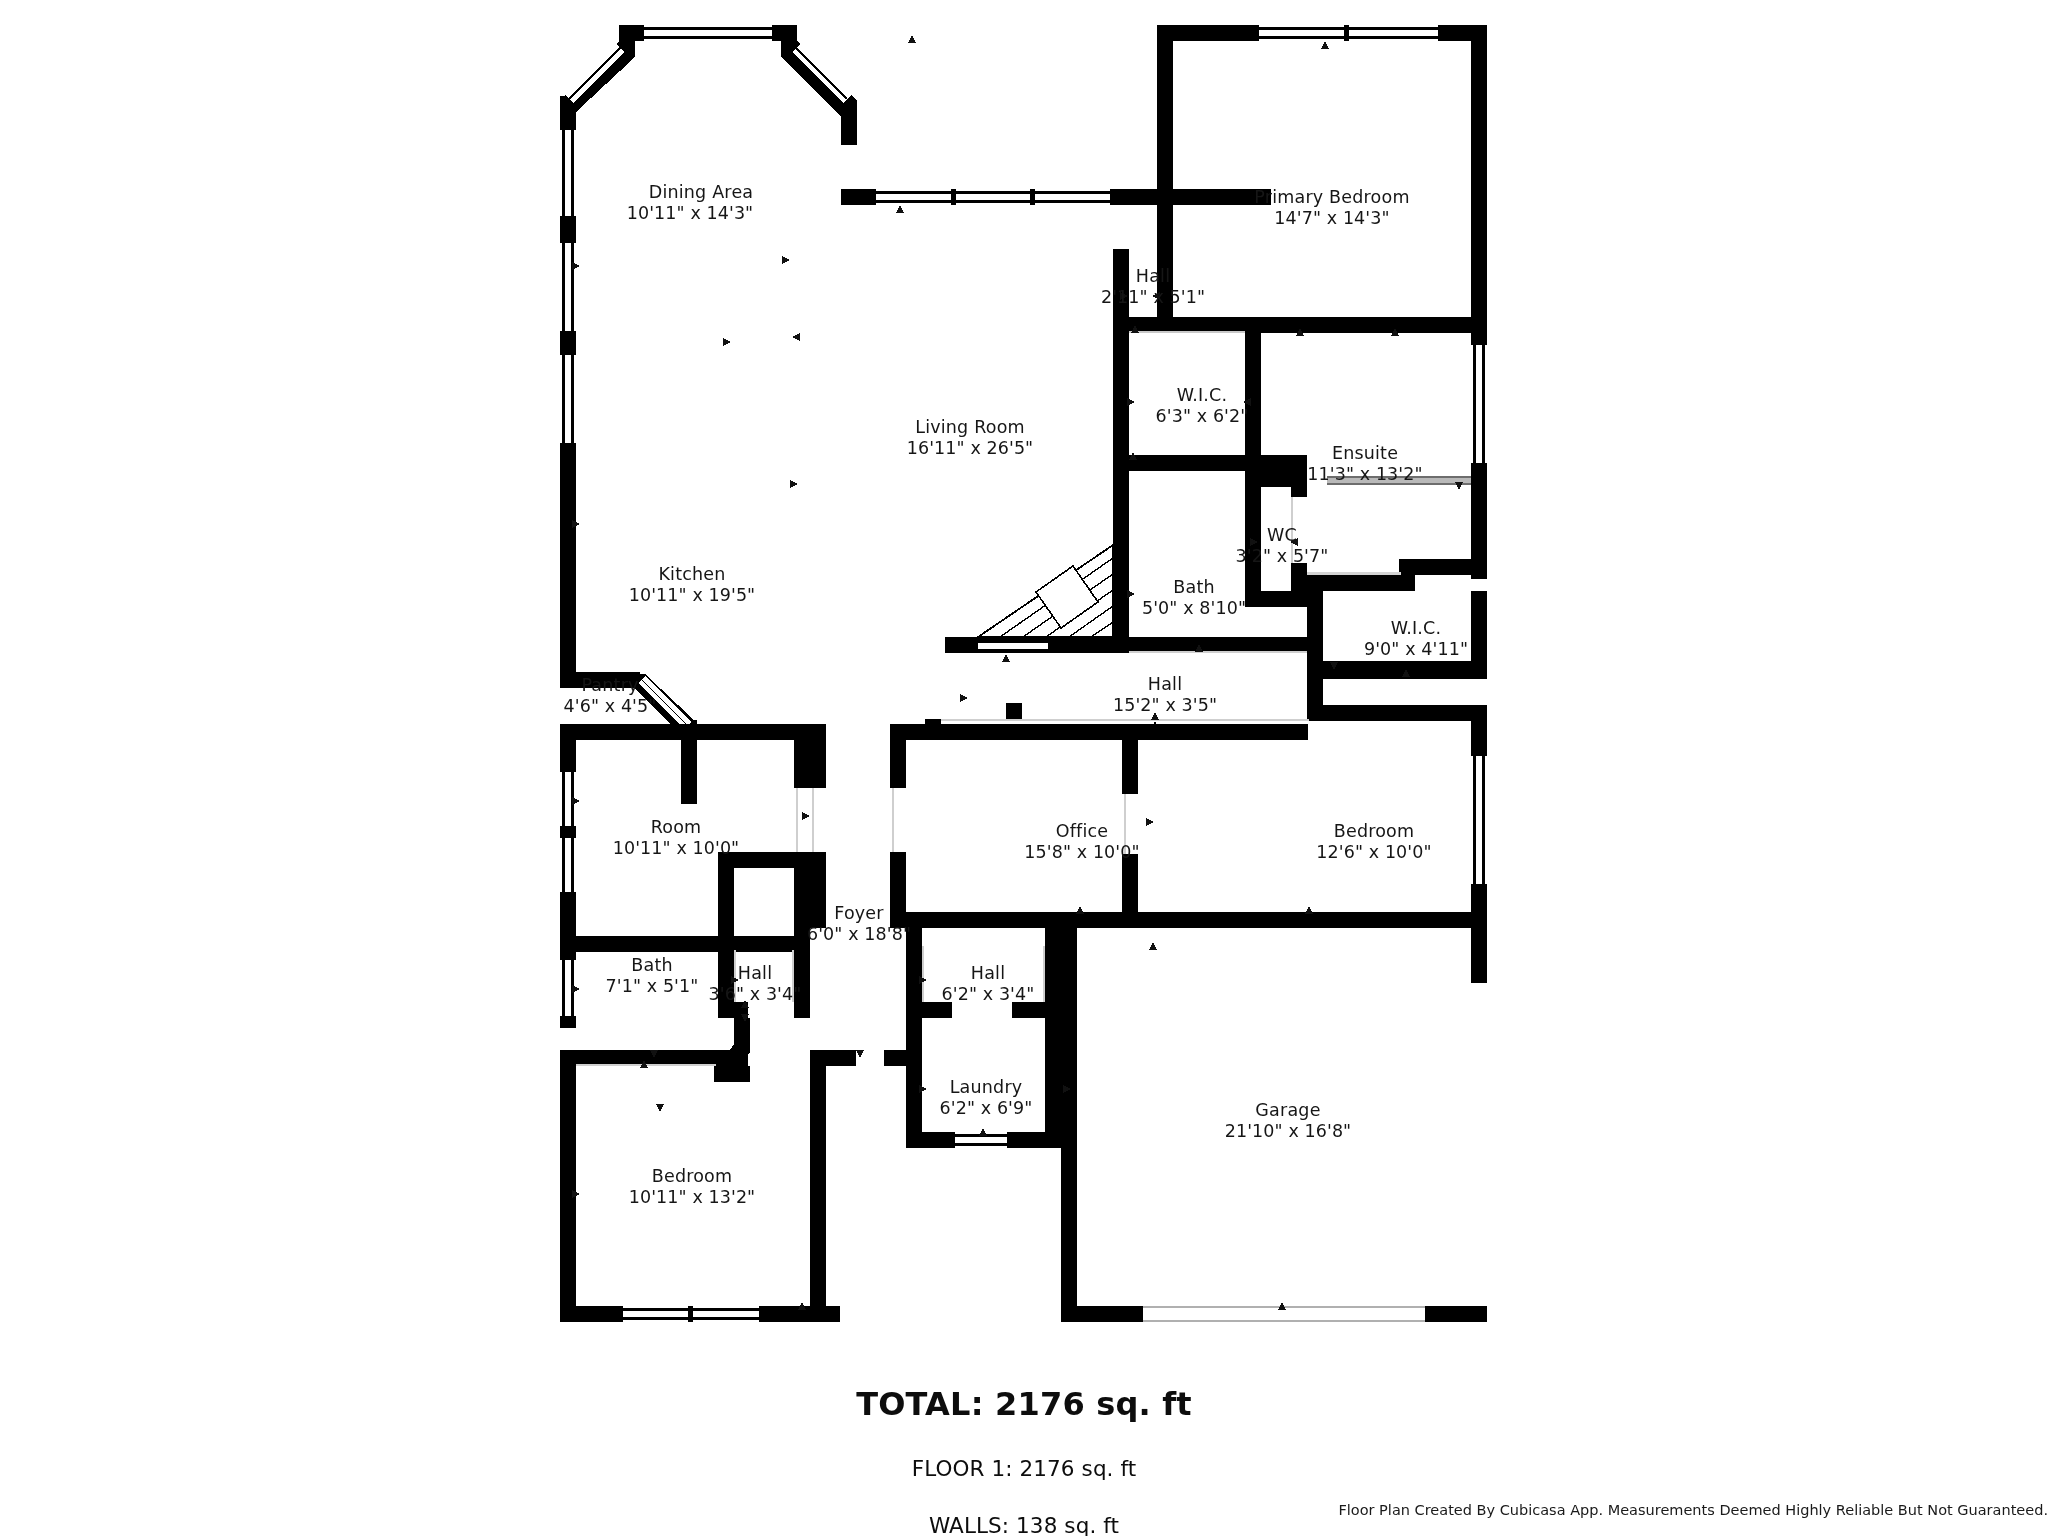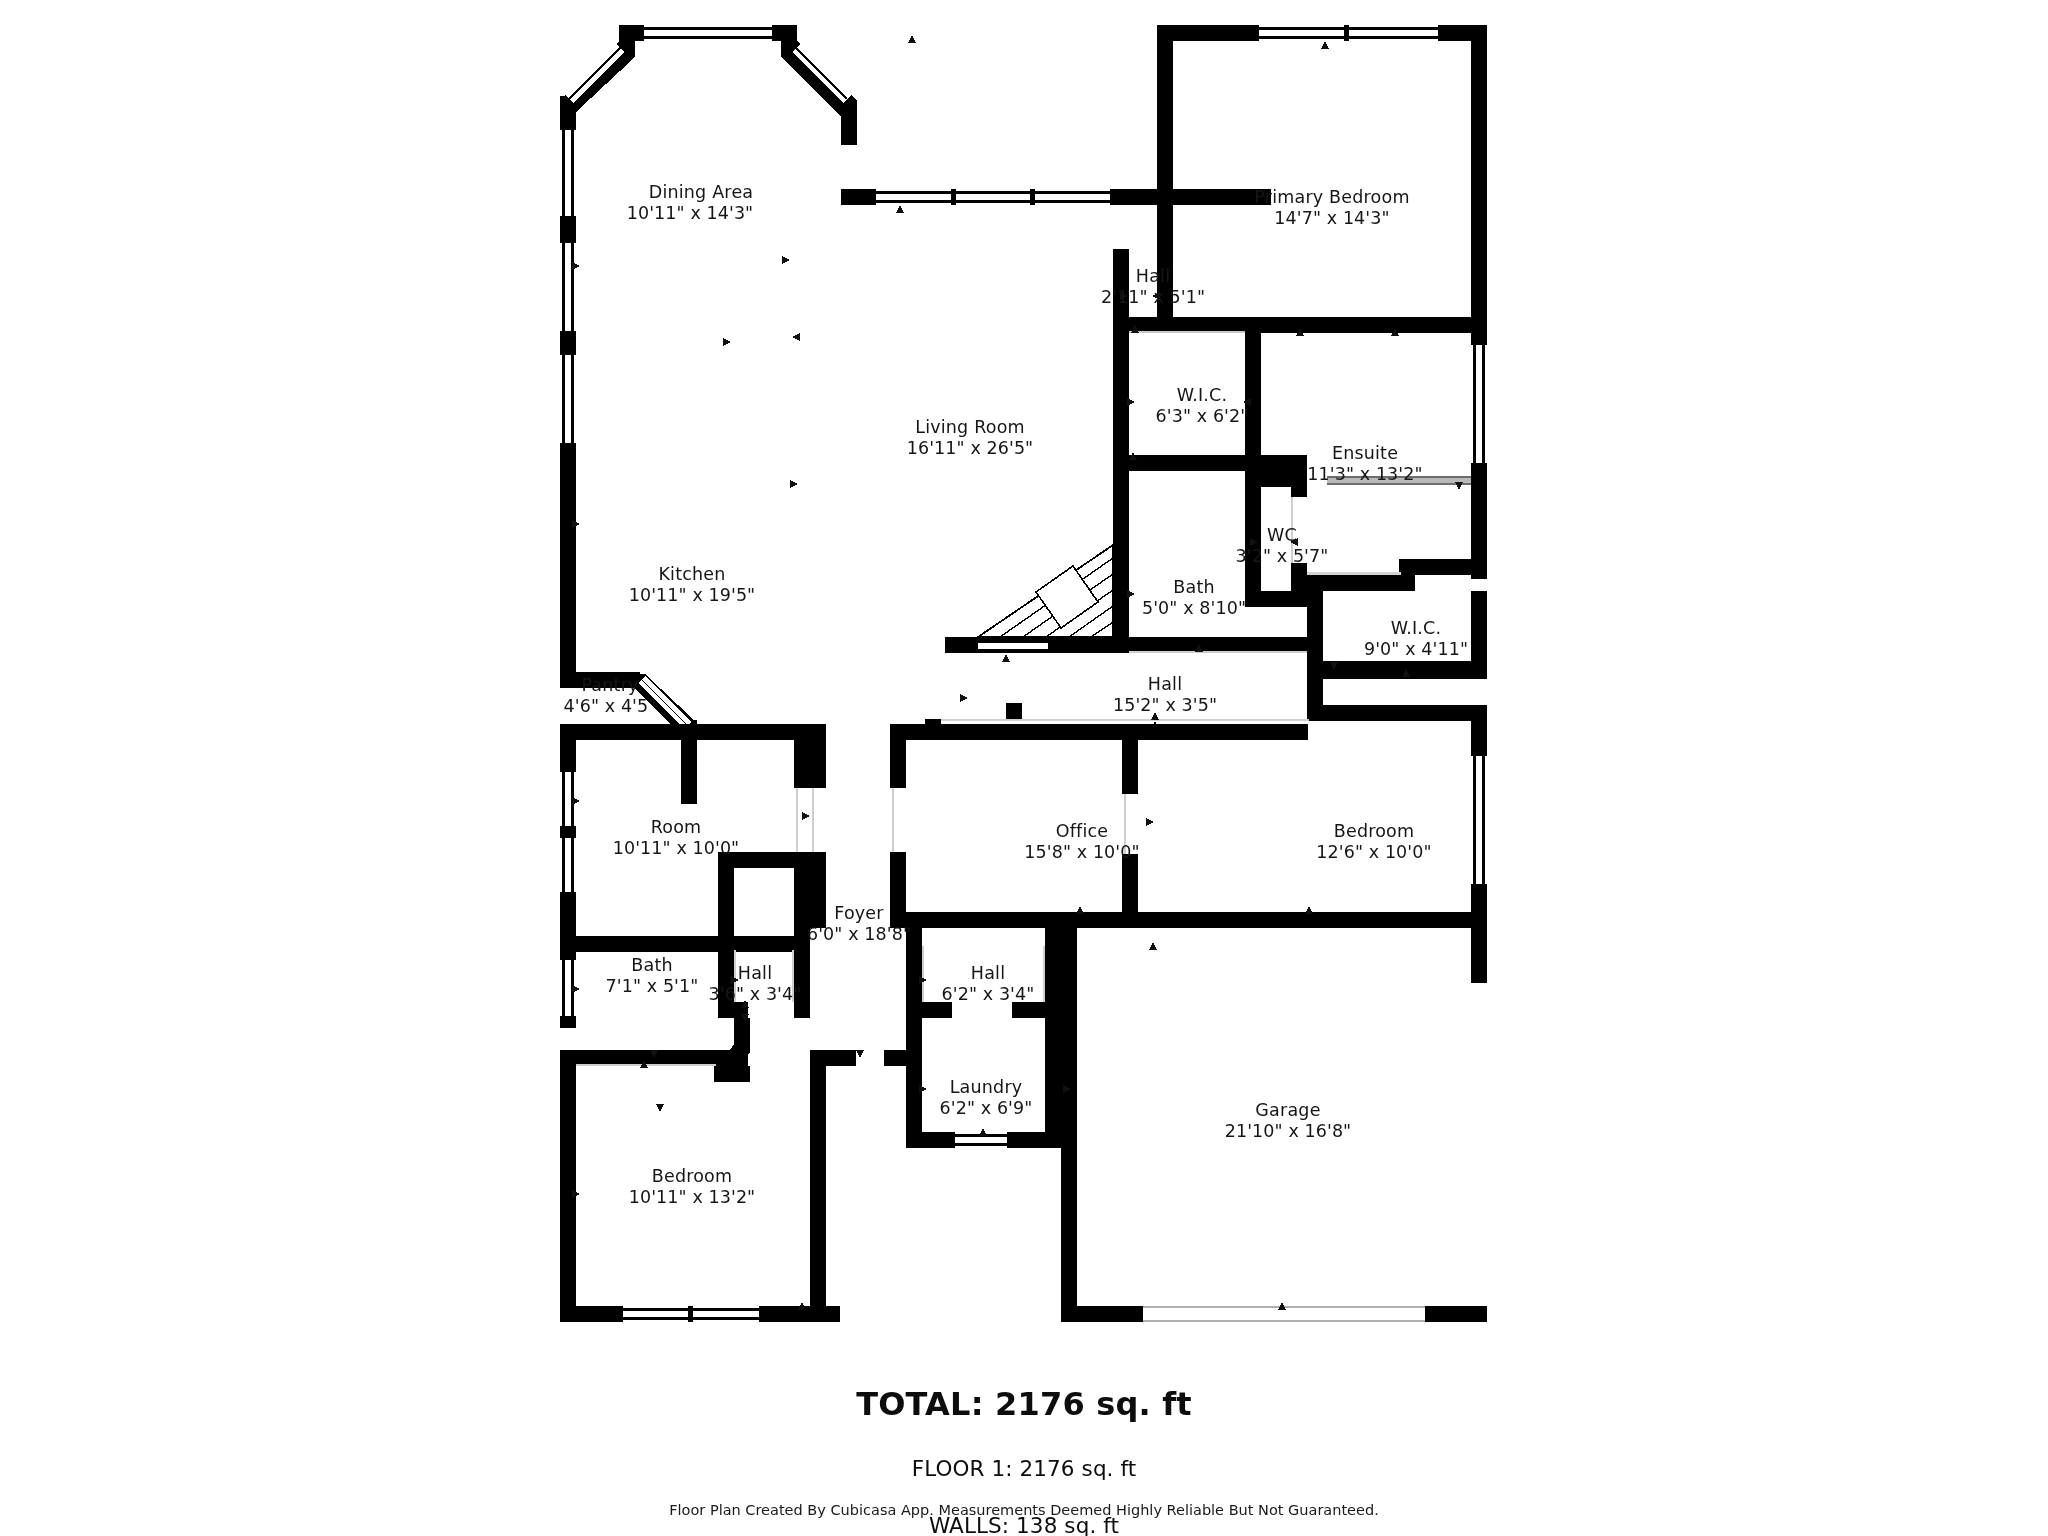--- a/index.html
+++ b/index.html
@@ -66,21 +66,21 @@
     font-size: 21.5px;
     letter-spacing: 0.1px;
     line-height: 1.36;
     margin-top: 28px;
   }
   #disclaimer {
     position: absolute;
     left: 0;
     top: 1502px;
     width: 2048px;
-    text-align: center;
+    text-align: right;
     font-size: 14.5px;
     color: #1a1a1a;
     font-family: "DejaVu Sans", sans-serif;
   }
 </style>
 </head>
 <body>
 
 <div id="page">
 

